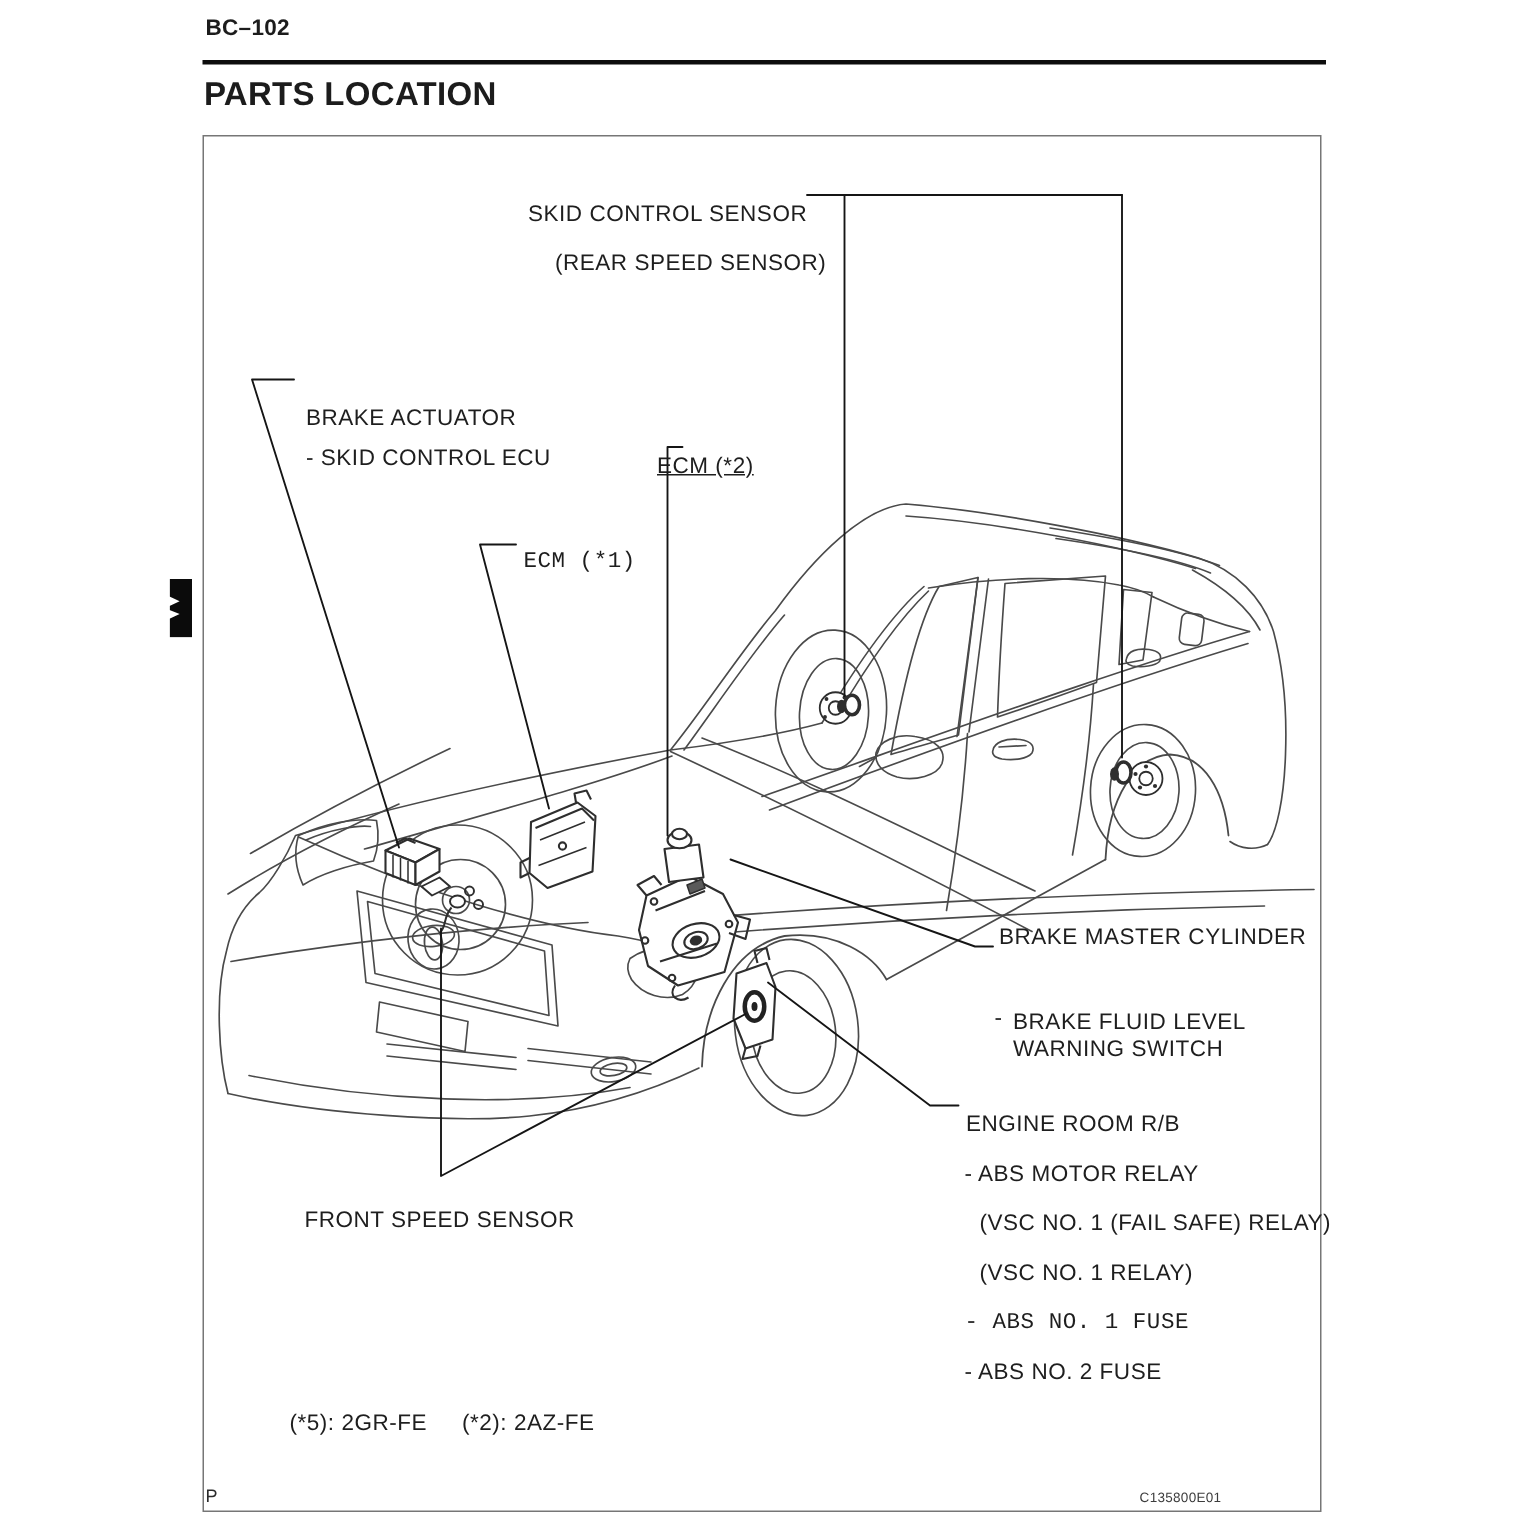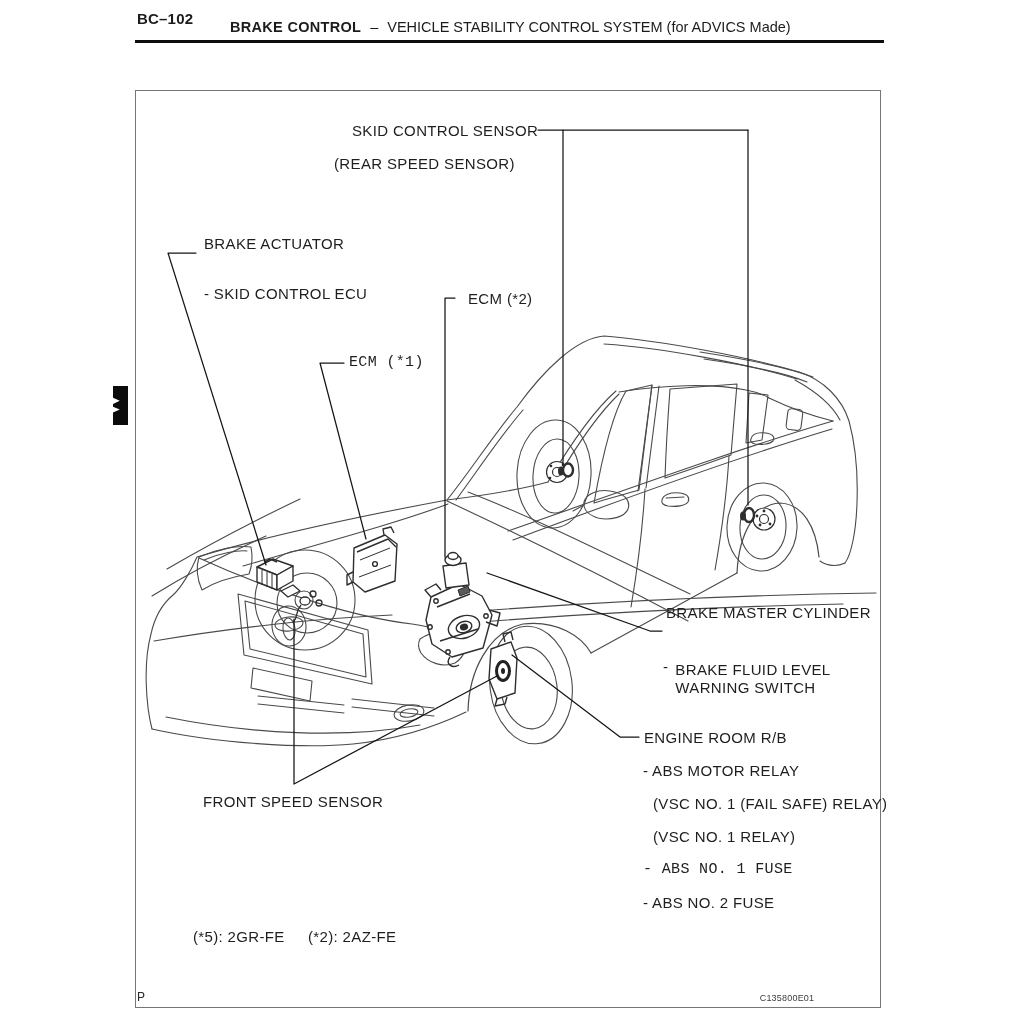--- a/index.html
+++ b/index.html
@@ -11,37 +11,35 @@
   .hdr-code{left:137px;top:10px;font-size:15px;font-weight:bold;letter-spacing:.2px;}
   .hdr-row{left:230px;top:19px;font-size:14.5px;}
   .hdr-row b{letter-spacing:.3px;}
   .hdr-sep{padding:0 9px;}
   .hdr-rule{left:135px;top:40px;width:749px;height:3px;background:#0d0d0d;}
   .page-title{left:136px;top:50px;font-size:22px;font-weight:bold;letter-spacing:.2px;}
   .figure-box{left:135px;top:90px;width:746px;height:918px;border:1px solid #767676;box-sizing:border-box;background:#fff;}
   .edge-tab{left:113px;top:386px;width:15px;height:39px;background:#0b0b0b;
     clip-path:polygon(0% 0%,100% 0%,100% 100%,0% 100%,0% 68%,45% 60%,0% 53%,0% 46%,45% 38%,0% 30%);}
   svg.diagram{position:absolute;left:0;top:0;width:1024px;height:1024px;}
-  .lbl{position:absolute;white-space:nowrap;font-size:15px;letter-spacing:.35px;color:#1e1e1e;}
+  .lbl{position:absolute;white-space:nowrap;font-size:15px;letter-spacing:.35px;color:#1e1e1e;margin-top:12px;}
   .lbl2{display:flex;align-items:flex-start;}
   .lbl2 .dash{margin-right:7px;position:relative;top:-3px;}
   .lbl2 .lines div{line-height:17.5px;}
   .pmark{left:137px;top:990px;font-size:12px;color:#2a2a2a;}
   .figcode{left:700px;top:993px;width:174px;text-align:center;font-size:9px;color:#3c3c3c;letter-spacing:.2px;}
 </style>
 </head>
 <body>
 
 <div class="page">
 
   <div class="abs hdr-code">BC–102</div>
-  <div class="abs hdr-row">
-    <b>BRAKE CONTROL</b><span class="hdr-sep">–</span><span>VEHICLE STABILITY CONTROL SYSTEM (for ADVICS Made)</span>
-  </div>
   <div class="abs hdr-rule"></div>
+  <div class="abs page-title">PARTS LOCATION</div>
 
   <div class="abs edge-tab"></div>
 
   <div class="abs figure-box"></div>
 
   <svg class="diagram" viewBox="0 0 1024 1024" aria-hidden="true">
 
     <g fill="none" stroke="#4a4a4a" stroke-width="1.1" stroke-linecap="round" stroke-linejoin="round">
 
       <path d="M152 729 C146 706 143 663 151 634 C154 620 161 605 173 595 C181 588 191 571 197 557 C274 534 361 516 447 500 C469 473 494 434 517 407 C543 371 576 338 604 336 C664 341 748 357 799 372 C824 380 842 399 849 421 C856 447 858 476 857 503 C856 533 851 555 845 563"></path>
@@ -214,24 +212,24 @@
       <path d="M196 253 L168 253 L266 565"></path>
       <path d="M344 363 L320 363 L366 539"></path>
       <path d="M455 298 L445 298 L445 557"></path>
       <path d="M487 573 L650 631 L662 631"></path>
       <path d="M512 655 L620 737 L639 737"></path>
       <path d="M294 619 L294 784 L497 676"></path>
     </g>
   </svg>
 
   <div class="lbl" style="left:352px;top:122px;">SKID CONTROL SENSOR</div>
-  <div class="lbl" style="left:334px;top:155px;text-align:center;">(REAR SPEED SENSOR)</div>
-  <div class="lbl" style="left:204px;top:235px;">BRAKE ACTUATOR</div>
+  <div class="lbl" style="left:370px;top:155px;text-align:center;">(REAR SPEED SENSOR)</div>
+  <div class="lbl" style="left:204px;top:258px;">BRAKE ACTUATOR</div>
   <div class="lbl" style="left:204px;top:285px;">- SKID CONTROL ECU</div>
-  <div class="lbl" style="left:468px;top:290px;">ECM (*2)</div>
+  <div class="lbl" style="left:438px;top:290px;text-decoration:underline;">ECM (*2)</div>
   <div class="lbl" style="left:349px;top:354px;font-family:Liberation Mono, monospace;">ECM (*1)</div>
   <div class="lbl" style="left:666px;top:604px;">BRAKE MASTER CYLINDER</div>
 
   <div class="lbl lbl2" style="left:663px;top:661px;">
     <span class="dash">-</span>
     <span class="lines">
       <div>BRAKE FLUID LEVEL</div>
       <div>WARNING SWITCH</div>
     </span>
   </div>

